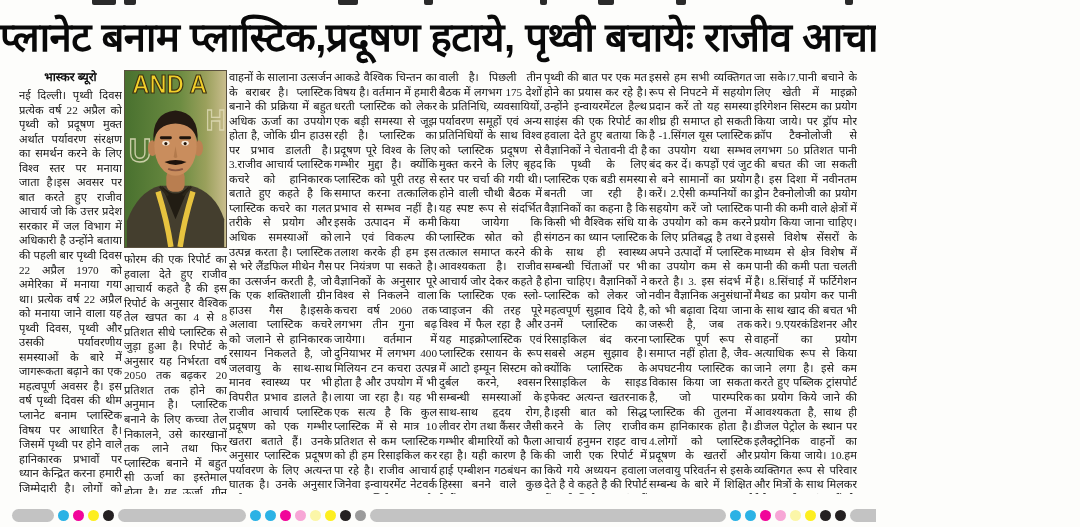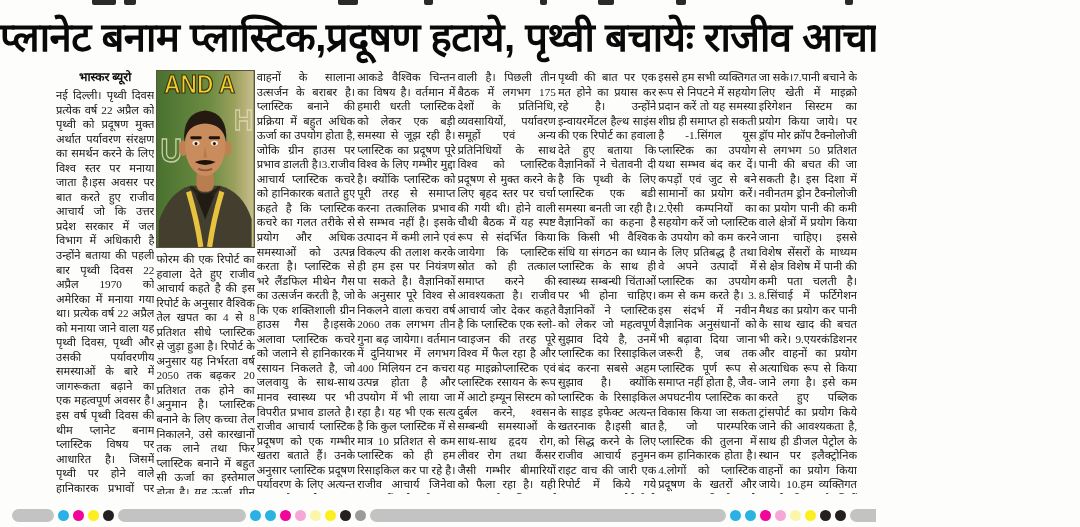--- a/index.html
+++ b/index.html
@@ -28,21 +28,20 @@
     white-space:nowrap;
   }
 
   .cols {
     display:flex;
     gap:2px;
     padding:0 19px;
     margin-top:10px;
     height:424px;
     overflow:hidden;
-    margin-left:37px;
   }
   .col { flex:1 1 0; overflow:hidden; }
   .byline {
     text-align:center;
     font-weight:bold;
     font-size:12px;
     line-height:15px;
     margin-bottom:3px;
     color:#111;
   }

